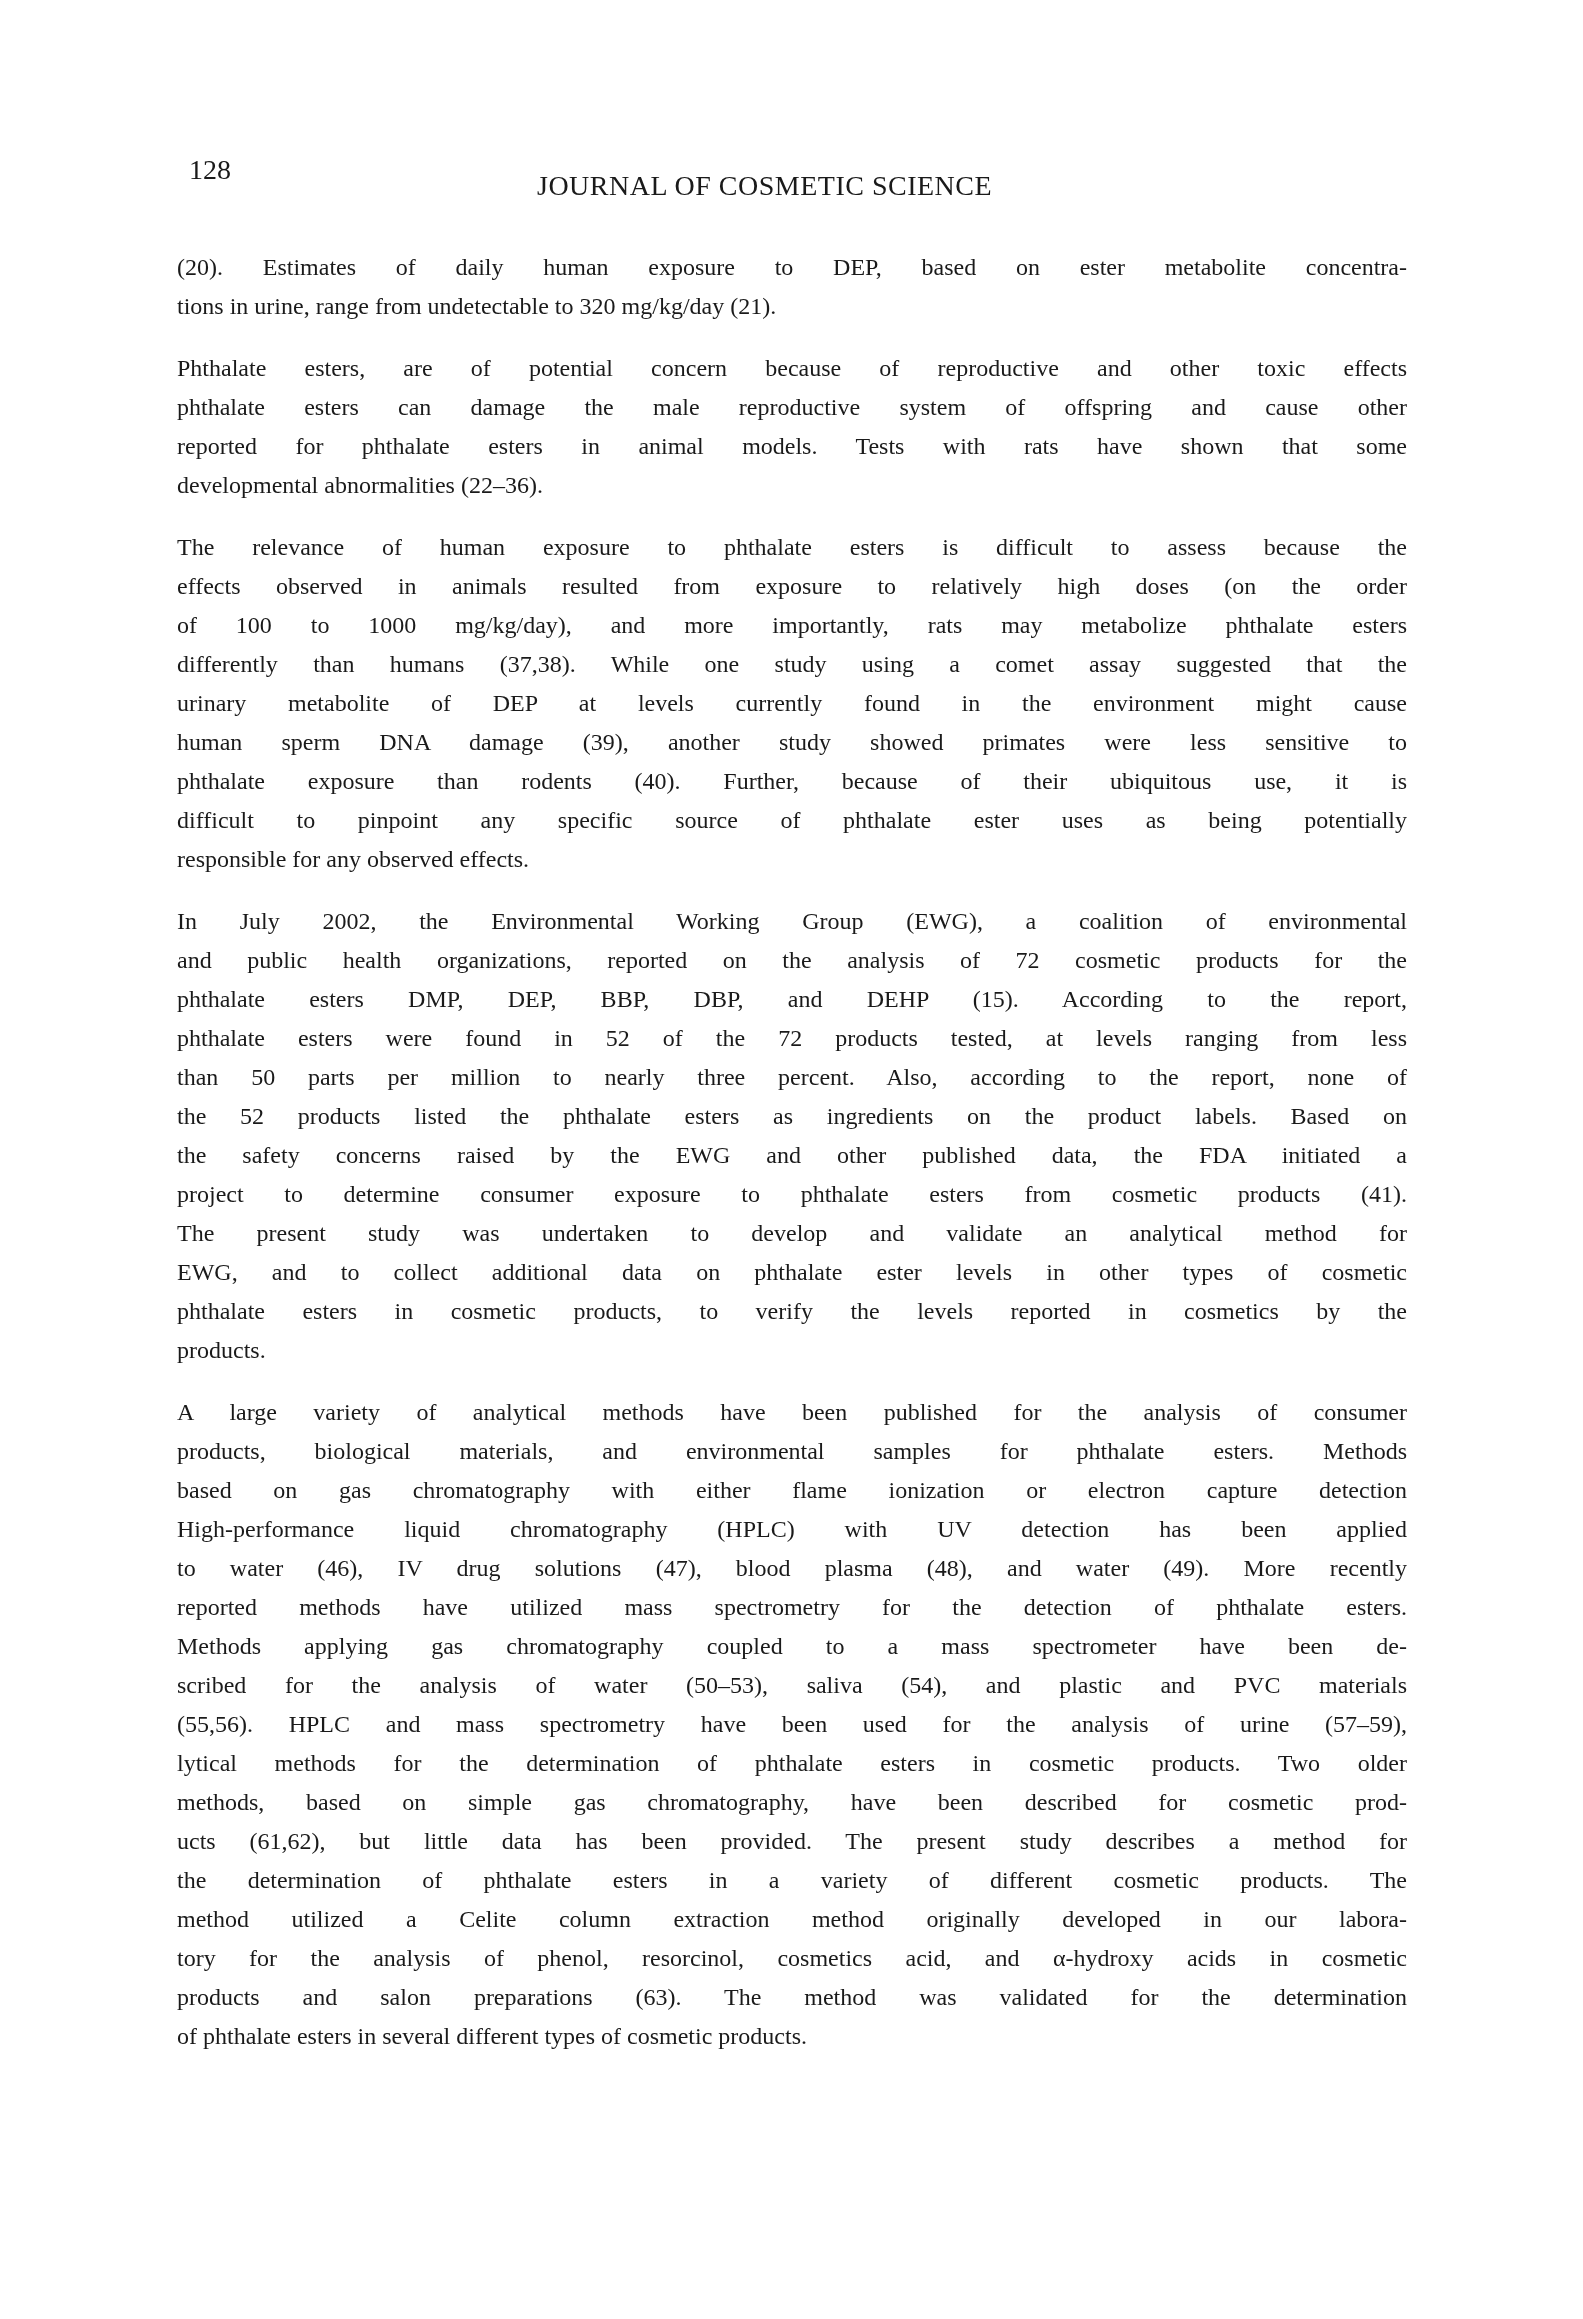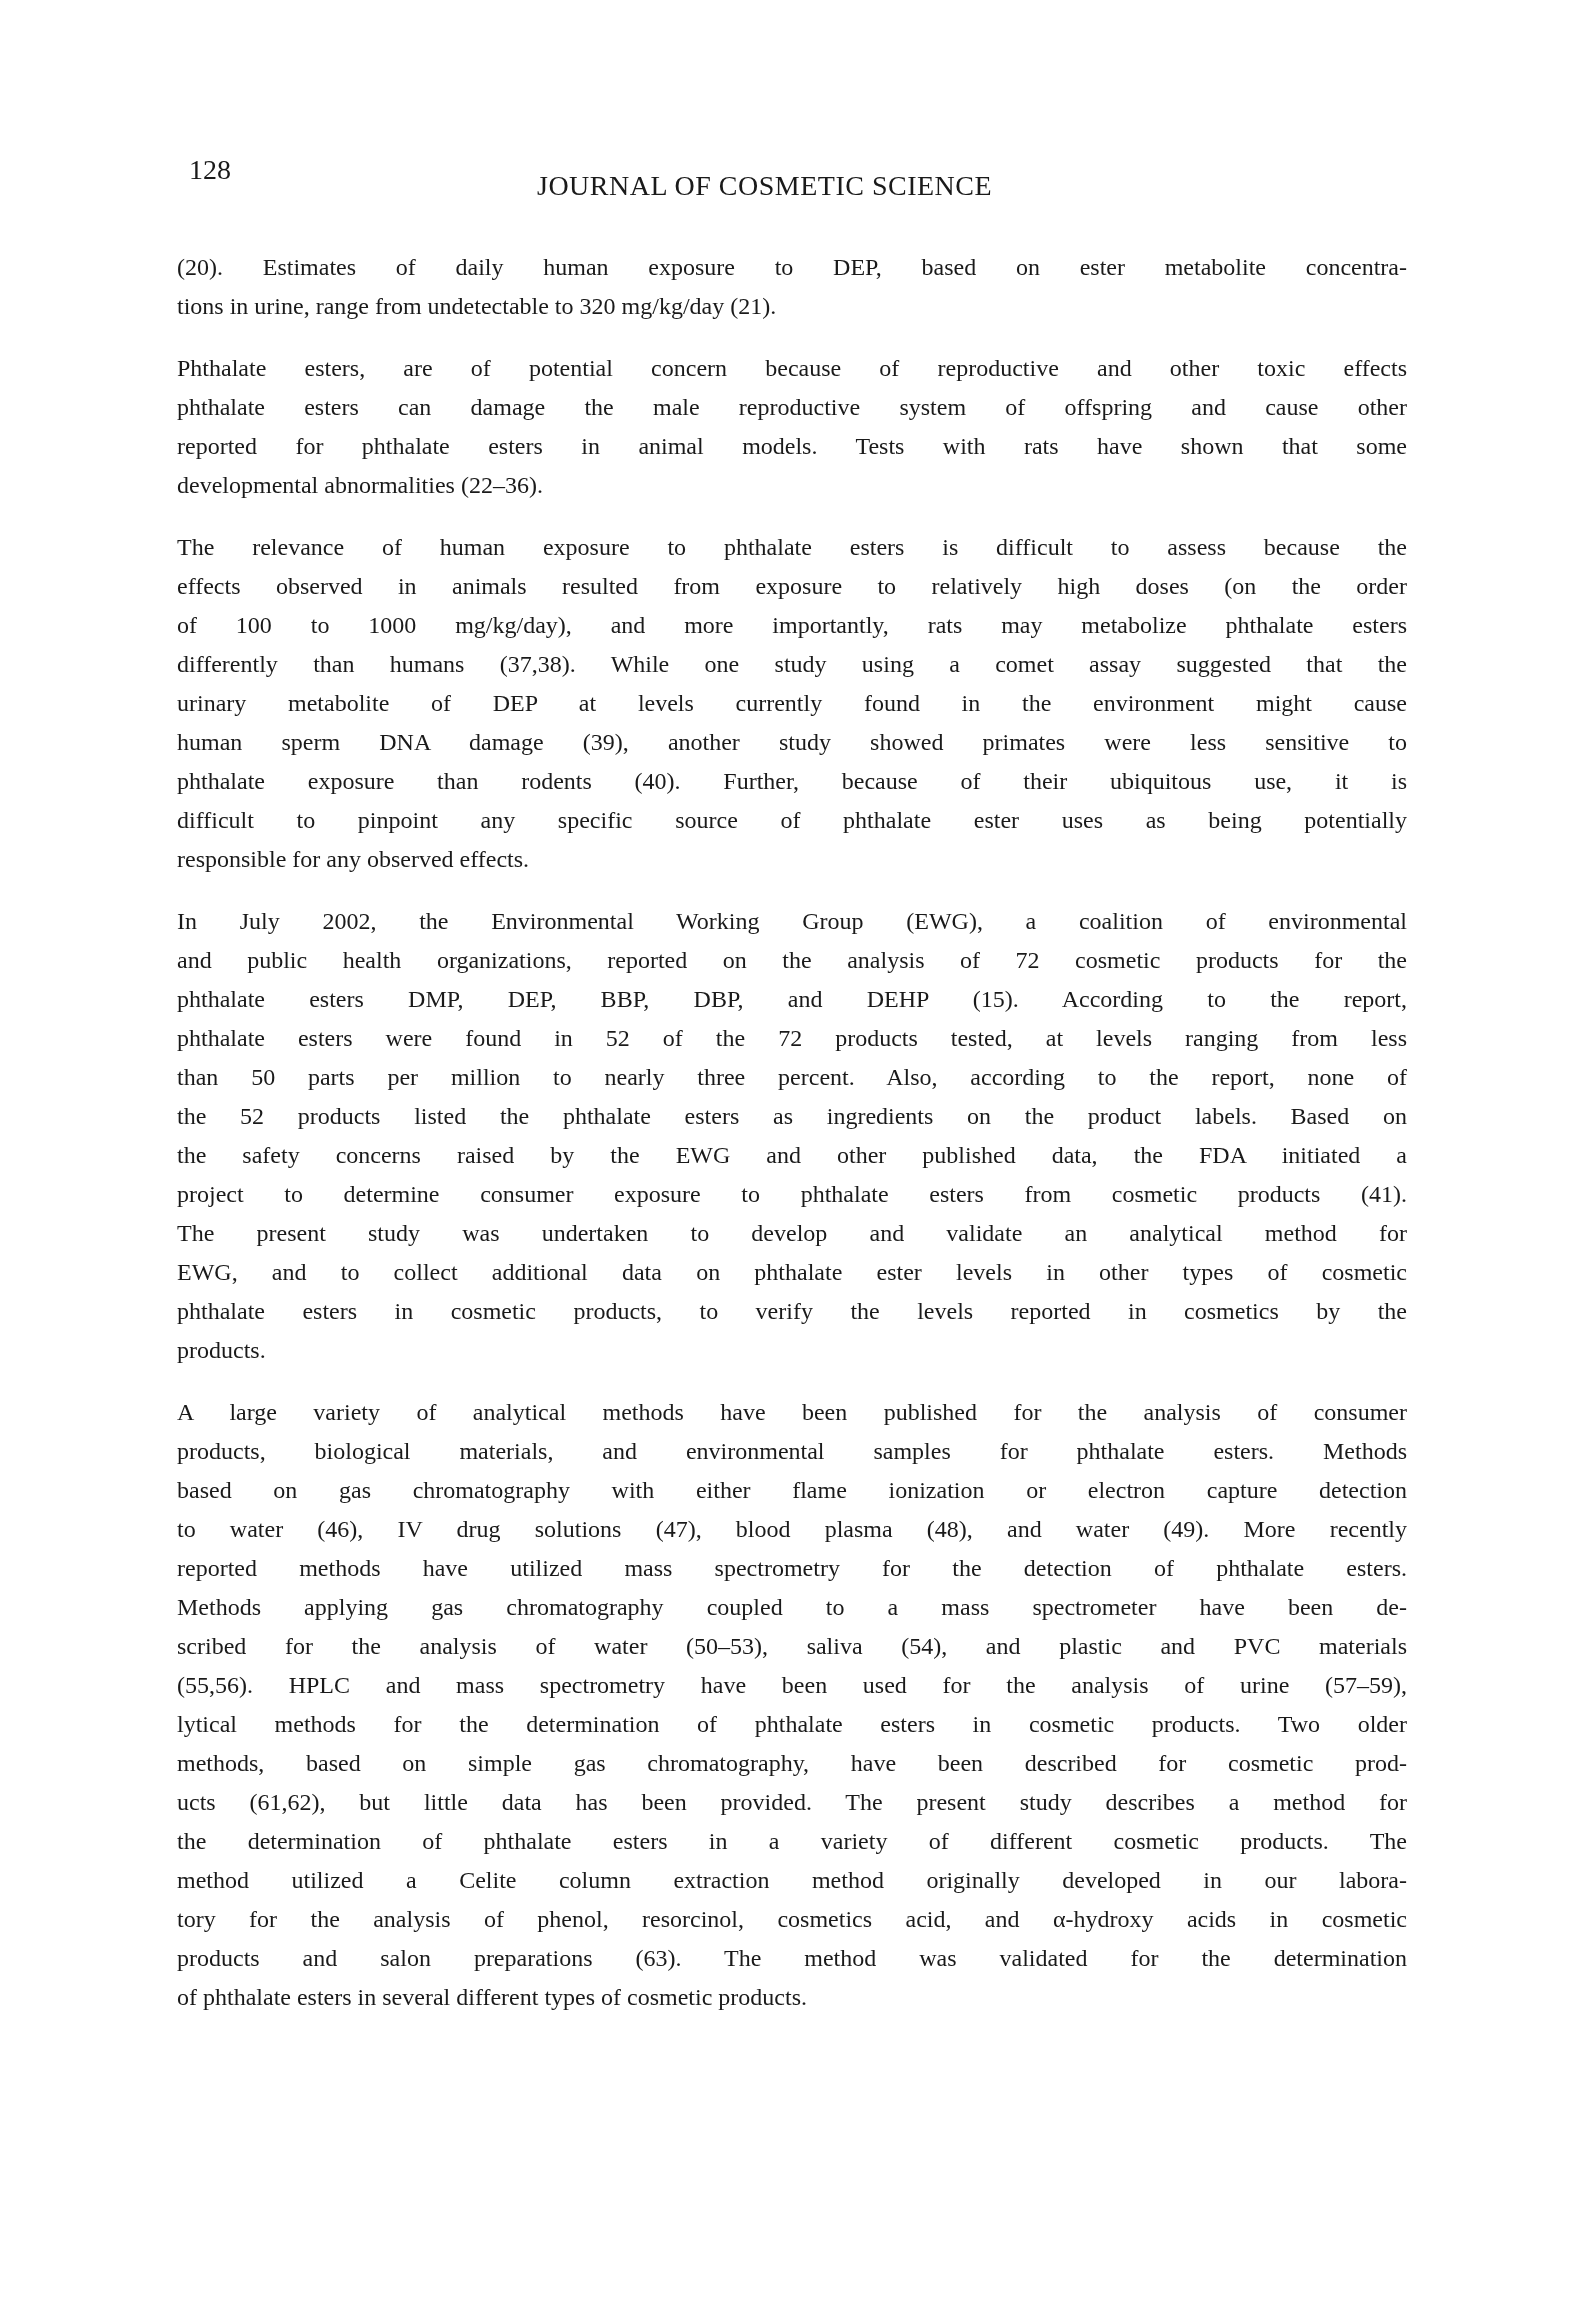--- a/index.html
+++ b/index.html
@@ -107,20 +107,21 @@
         <span class="line">project to determine consumer exposure to phthalate esters from cosmetic products (41).</span>
         <span class="line">The present study was undertaken to develop and validate an analytical method for</span>
         <span class="line">EWG, and to collect additional data on phthalate ester levels in other types of cosmetic</span>
         <span class="line">phthalate esters in cosmetic products, to verify the levels reported in cosmetics by the</span>
         <span class="line last">products.</span>
       </div>
       <div class="para">
         <span class="line">A large variety of analytical methods have been published for the analysis of consumer</span>
         <span class="line">products, biological materials, and environmental samples for phthalate esters. Methods</span>
         <span class="line">based on gas chromatography with either flame ionization or electron capture detection</span>
+        <span class="line">High-performance liquid chromatography (HPLC) with UV detection has been applied</span>
         <span class="line">to water (46), IV drug solutions (47), blood plasma (48), and water (49). More recently</span>
         <span class="line">reported methods have utilized mass spectrometry for the detection of phthalate esters.</span>
         <span class="line">Methods applying gas chromatography coupled to a mass spectrometer have been de-</span>
         <span class="line">scribed for the analysis of water (50–53), saliva (54), and plastic and PVC materials</span>
         <span class="line">(55,56). HPLC and mass spectrometry have been used for the analysis of urine (57–59),</span>
         <span class="line">lytical methods for the determination of phthalate esters in cosmetic products. Two older</span>
         <span class="line">methods, based on simple gas chromatography, have been described for cosmetic prod-</span>
         <span class="line">ucts (61,62), but little data has been provided. The present study describes a method for</span>
         <span class="line">the determination of phthalate esters in a variety of different cosmetic products. The</span>
         <span class="line">method utilized a Celite column extraction method originally developed in our labora-</span>

